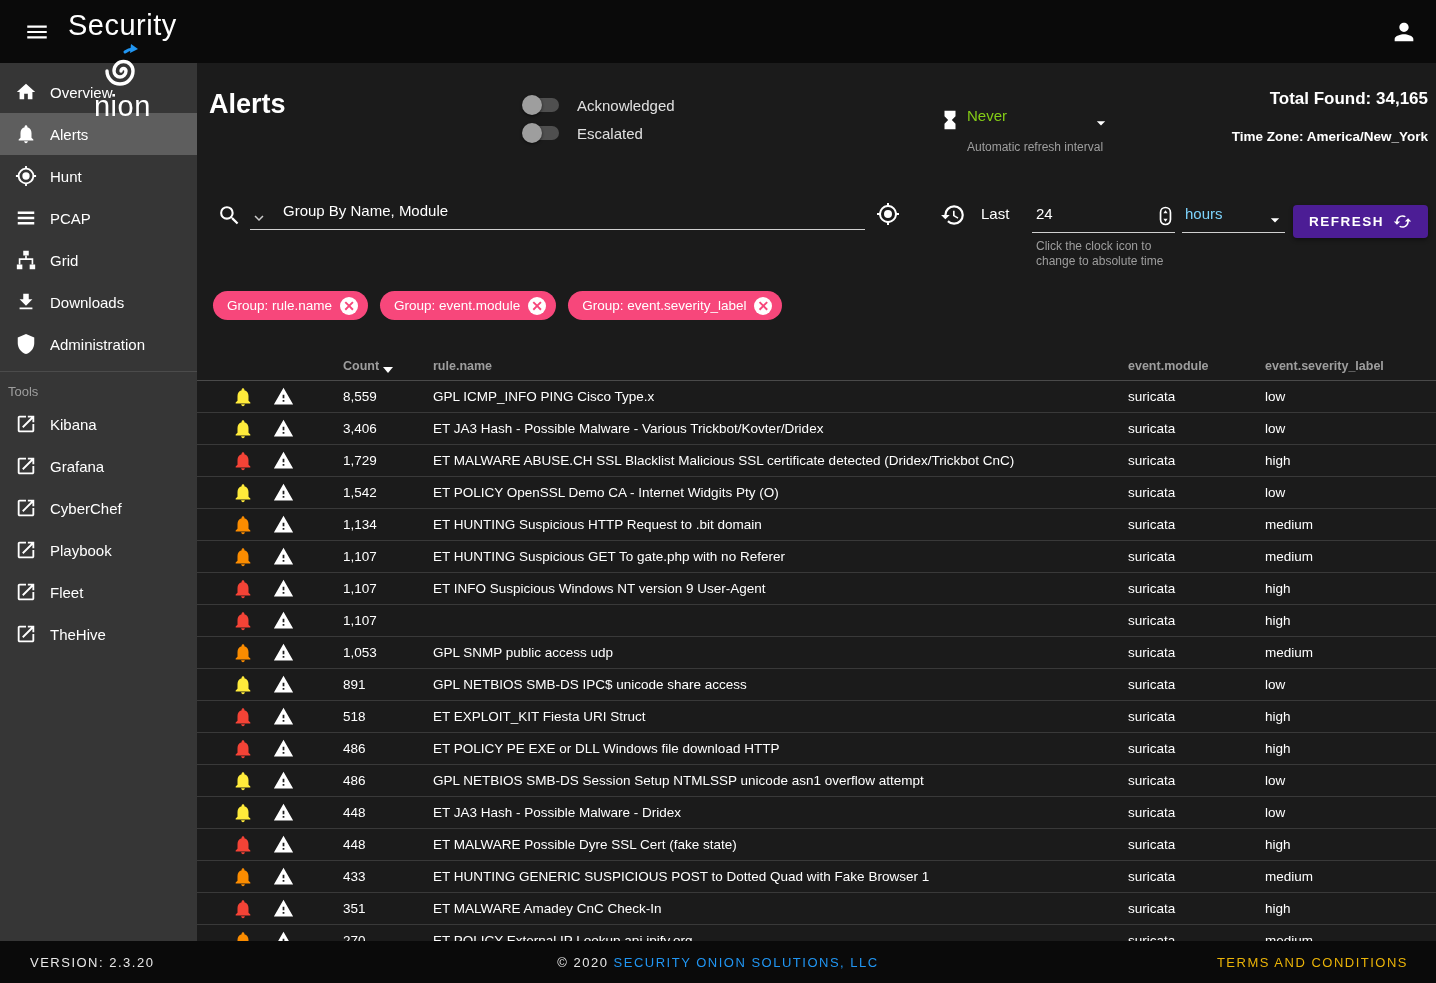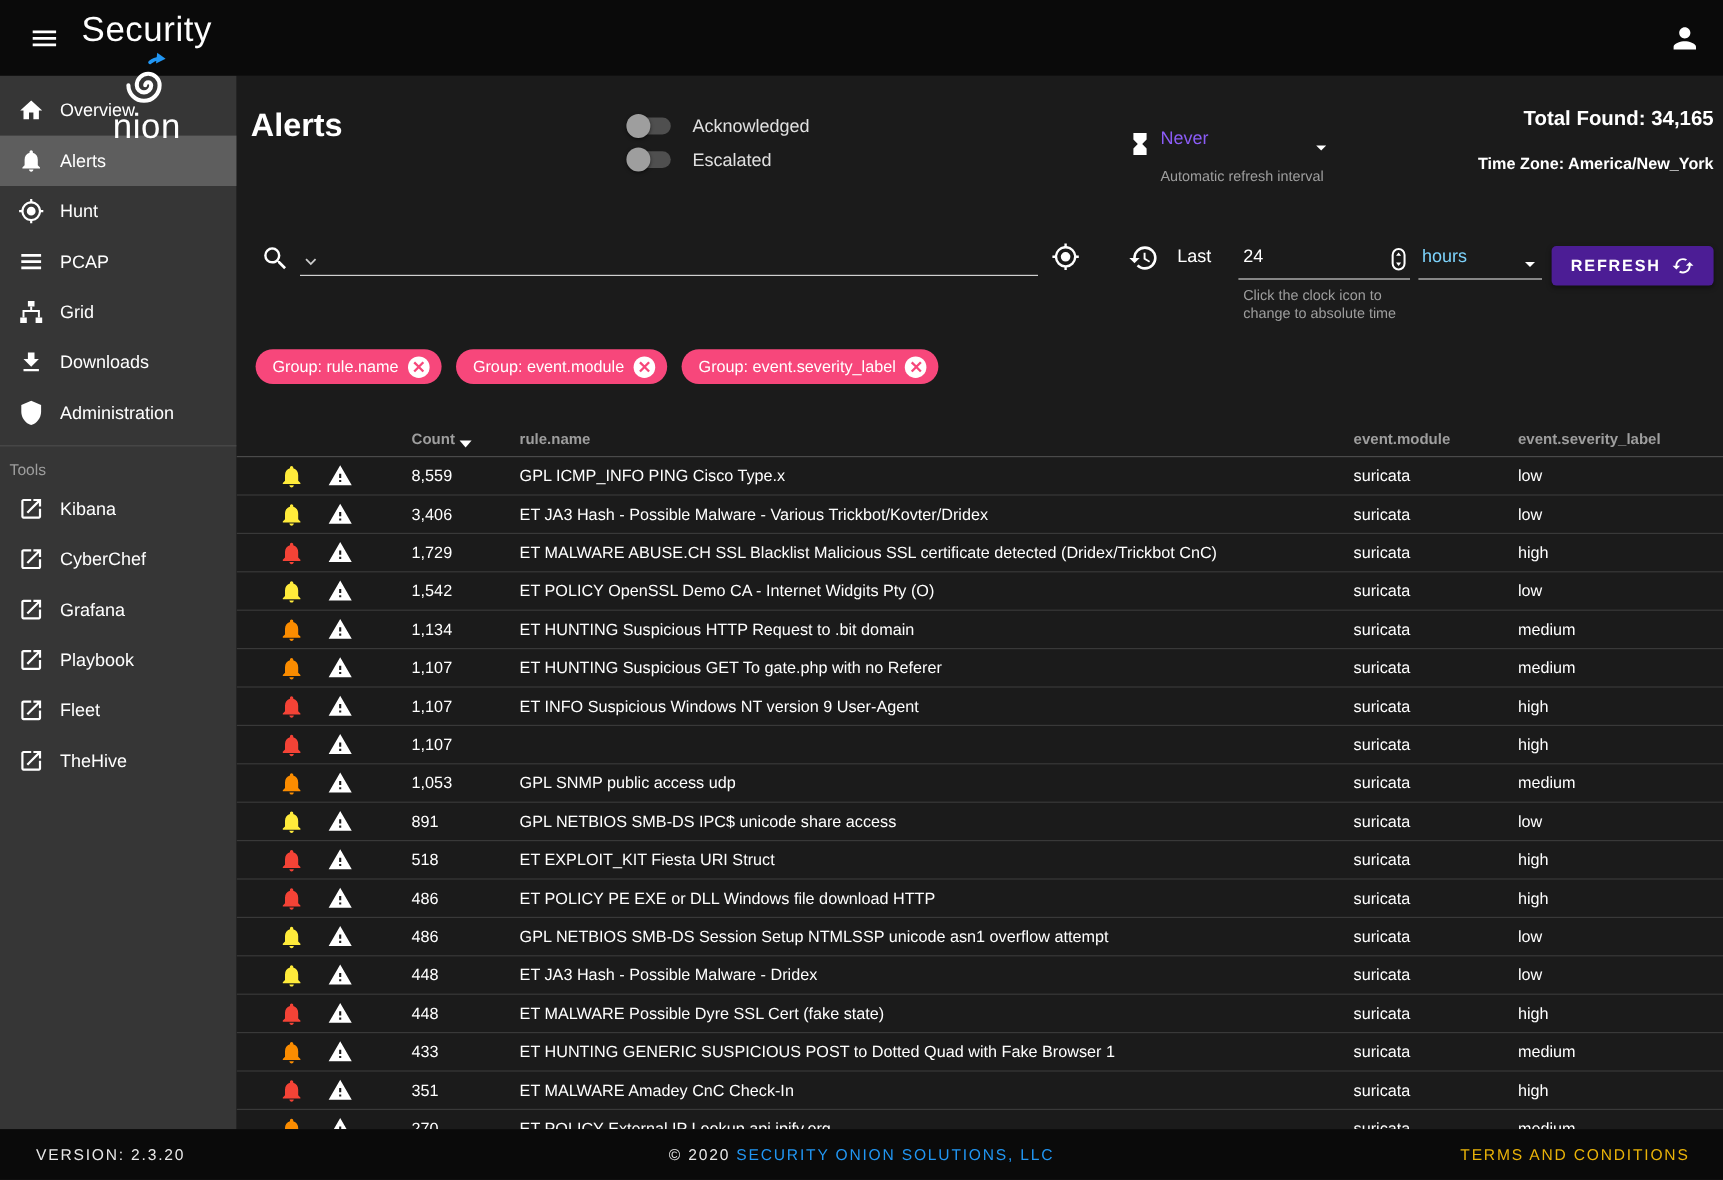--- a/index.html
+++ b/index.html
@@ -42,21 +42,21 @@
   .toggles { position:absolute; left:328px; top:28px; }
   .toggle-row { display:flex; align-items:center; height:28px; cursor:pointer; }
   .switch { width:34px; height:14px; border-radius:7px; background:#4f4f4f; position:relative; margin-right:18px; }
   .switch .thumb { position:absolute; left:-3px; top:-3px; width:20px; height:20px; border-radius:50%;
                    background:#9e9e9e; box-shadow:0 1px 3px rgba(0,0,0,.6); }
   .toggle-label { font-size:15px; color:#e0e0e0; }
 
   .interval { position:absolute; left:742px; top:44px; }
   .interval .hg { position:absolute; left:0; top:2px; color:#fff; }
   .interval .sel { position:absolute; left:28px; top:0; width:150px; cursor:pointer; }
-  .interval .sel .val { font-size:15px; color:#8b5cf6; }
+  .interval .sel .val { font-size:15px; color:#84cc16; }
   .interval .sel .underline { margin-top:6px; border-bottom:1px solid #9e9e9e; width:150px; }
   .interval .caret { position:absolute; right:6px; top:6px; color:#fff; }
   .interval .caption { position:absolute; left:28px; top:33px; font-size:12px; color:#9e9e9e; white-space:nowrap; }
 
   .total-found { position:absolute; right:8px; top:26px; font-size:17px; font-weight:700; }
   .timezone    { position:absolute; right:8px; top:66px; font-size:13.5px; font-weight:700; }
 
   
   .search-area { position:absolute; left:0; top:130px; height:50px; width:720px; }
   .search-icon { position:absolute; left:20px; top:10px; color:#fff; cursor:pointer; }
@@ -206,29 +206,29 @@
           </svg>
         </span>
         <span class="s-label">Kibana</span>
       </div>
       <div class="side-item">
         <span class="s-icon">
           <svg width="22" height="22" viewBox="0 0 24 24">
             <path fill="currentColor" d="M19 19H5V5h7V3H5c-1.11 0-2 .9-2 2v14c0 1.1.89 2 2 2h14c1.1 0 2-.9 2-2v-7h-2v7zM14 3v2h3.59l-9.83 9.83 1.41 1.41L19 6.41V10h2V3h-7z"></path>
           </svg>
         </span>
+        <span class="s-label">Grafana</span>
+      </div>
+      <div class="side-item">
+        <span class="s-icon">
+          <svg width="22" height="22" viewBox="0 0 24 24">
+            <path fill="currentColor" d="M19 19H5V5h7V3H5c-1.11 0-2 .9-2 2v14c0 1.1.89 2 2 2h14c1.1 0 2-.9 2-2v-7h-2v7zM14 3v2h3.59l-9.83 9.83 1.41 1.41L19 6.41V10h2V3h-7z"></path>
+          </svg>
+        </span>
         <span class="s-label">CyberChef</span>
-      </div>
-      <div class="side-item">
-        <span class="s-icon">
-          <svg width="22" height="22" viewBox="0 0 24 24">
-            <path fill="currentColor" d="M19 19H5V5h7V3H5c-1.11 0-2 .9-2 2v14c0 1.1.89 2 2 2h14c1.1 0 2-.9 2-2v-7h-2v7zM14 3v2h3.59l-9.83 9.83 1.41 1.41L19 6.41V10h2V3h-7z"></path>
-          </svg>
-        </span>
-        <span class="s-label">Grafana</span>
       </div>
       <div class="side-item">
         <span class="s-icon">
           <svg width="22" height="22" viewBox="0 0 24 24">
             <path fill="currentColor" d="M19 19H5V5h7V3H5c-1.11 0-2 .9-2 2v14c0 1.1.89 2 2 2h14c1.1 0 2-.9 2-2v-7h-2v7zM14 3v2h3.59l-9.83 9.83 1.41 1.41L19 6.41V10h2V3h-7z"></path>
           </svg>
         </span>
         <span class="s-label">Playbook</span>
       </div>
       <div class="side-item">
@@ -294,20 +294,21 @@
     <span class="search-icon">
       <svg width="25" height="25" viewBox="0 0 24 24">
           <path fill="currentColor" d="M15.5 14h-.79l-.28-.27A6.47 6.47 0 0 0 16 9.5 6.5 6.5 0 1 0 9.5 16c1.61 0 3.09-.59 4.23-1.57l.27.28v.79l5 4.99L20.49 19l-4.99-5zm-6 0C7 14 5 12 5 9.5S7 5 9.5 5 14 7 14 9.5 12 14 9.5 14z"></path>
         </svg>
     </span>
     <span class="search-chevron">
       <svg width="18" height="18" viewBox="0 0 24 24">
           <path fill="currentColor" d="M7.41 8.59L12 13.17l4.59-4.58L18 10l-6 6-6-6 1.41-1.41z"></path>
         </svg>
     </span>
+    <input class="search-input" type="text" value="Group By Name, Module" style="">
     <span class="search-underline"></span>
     <span class="search-target">
       <svg width="24" height="24" viewBox="0 0 24 24">
           <path fill="currentColor" d="M12 8a4 4 0 1 0 0 8 4 4 0 0 0 0-8zm8.94 3A8.994 8.994 0 0 0 13 3.06V1h-2v2.06A8.994 8.994 0 0 0 3.06 11H1v2h2.06A8.994 8.994 0 0 0 11 20.94V23h2v-2.06A8.994 8.994 0 0 0 20.94 13H23v-2h-2.06zM12 19a7 7 0 1 1 0-14 7 7 0 0 1 0 14z"></path>
         </svg>
     </span>
   </div>
 
   <div class="timerange">
     <span class="tr-history">

